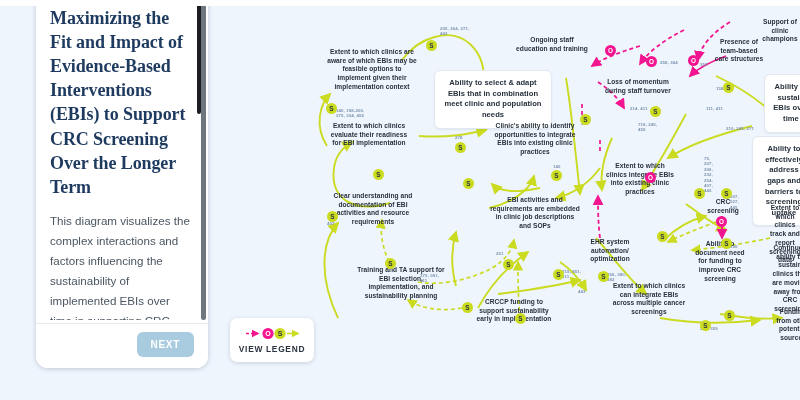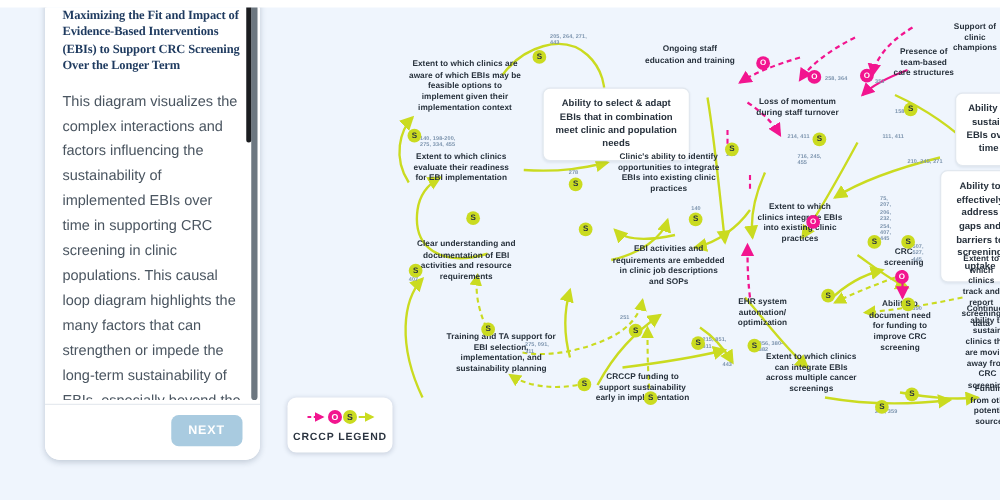--- a/index.html
+++ b/index.html
@@ -24,21 +24,21 @@
     box-shadow:0 1px 5px rgba(20,40,70,.22);
     z-index:40;overflow:hidden;
   }
   .sidebar-scroll{
     position:absolute;left:0;top:0;width:172px;height:348px;
     padding:0 14px;box-sizing:border-box;overflow:hidden;
   }
   .sb-title{
     font-family:"Liberation Serif",serif;
     font-weight:bold;color:#1e3a5f;
-    font-size:10px;line-height:1.34;margin:34px 0 0 0;
+    font-size:18px;line-height:1.34;margin:34px 0 0 0;
     letter-spacing:-.1px;
   }
   .sb-body{
     color:#4a5560;font-size:11.6px;line-height:1.72;margin:12px 0 0 0;
   }
   .sb-footer{
     position:absolute;left:0;bottom:0;width:172px;height:44px;
     border-top:1px solid #e6eaef;background:#fff;
   }
   .next-btn{
@@ -266,17 +266,17 @@
             </marker>
           </defs>
           <path d="M2,6.5 L14,6.5" stroke="#f2158f" stroke-width="1.6" stroke-dasharray="3 2" marker-end="url(#lp)" fill="none"></path>
           <circle cx="24" cy="6.5" r="5.6" fill="#f2158f"></circle>
           <text x="24" y="9" text-anchor="middle" font-family="Liberation Sans, sans-serif" font-size="7" font-weight="bold" fill="#ffffff">O</text>
           <circle cx="36" cy="6.5" r="5.6" fill="#cadb20"></circle>
           <text x="36" y="9" text-anchor="middle" font-family="Liberation Sans, sans-serif" font-size="7" font-weight="bold" fill="#2b3440">S</text>
           <path d="M43,6.5 L54,6.5" stroke="#cadb20" stroke-width="1.6" marker-end="url(#lg)" fill="none"></path>
         </svg>
       </div>
-      <div class="legend-label">CRCCP LEGEND</div>
+      <div class="legend-label">VIEW LEGEND</div>
     </div>
 
   </div>
 </div>
 
 </body></html>

